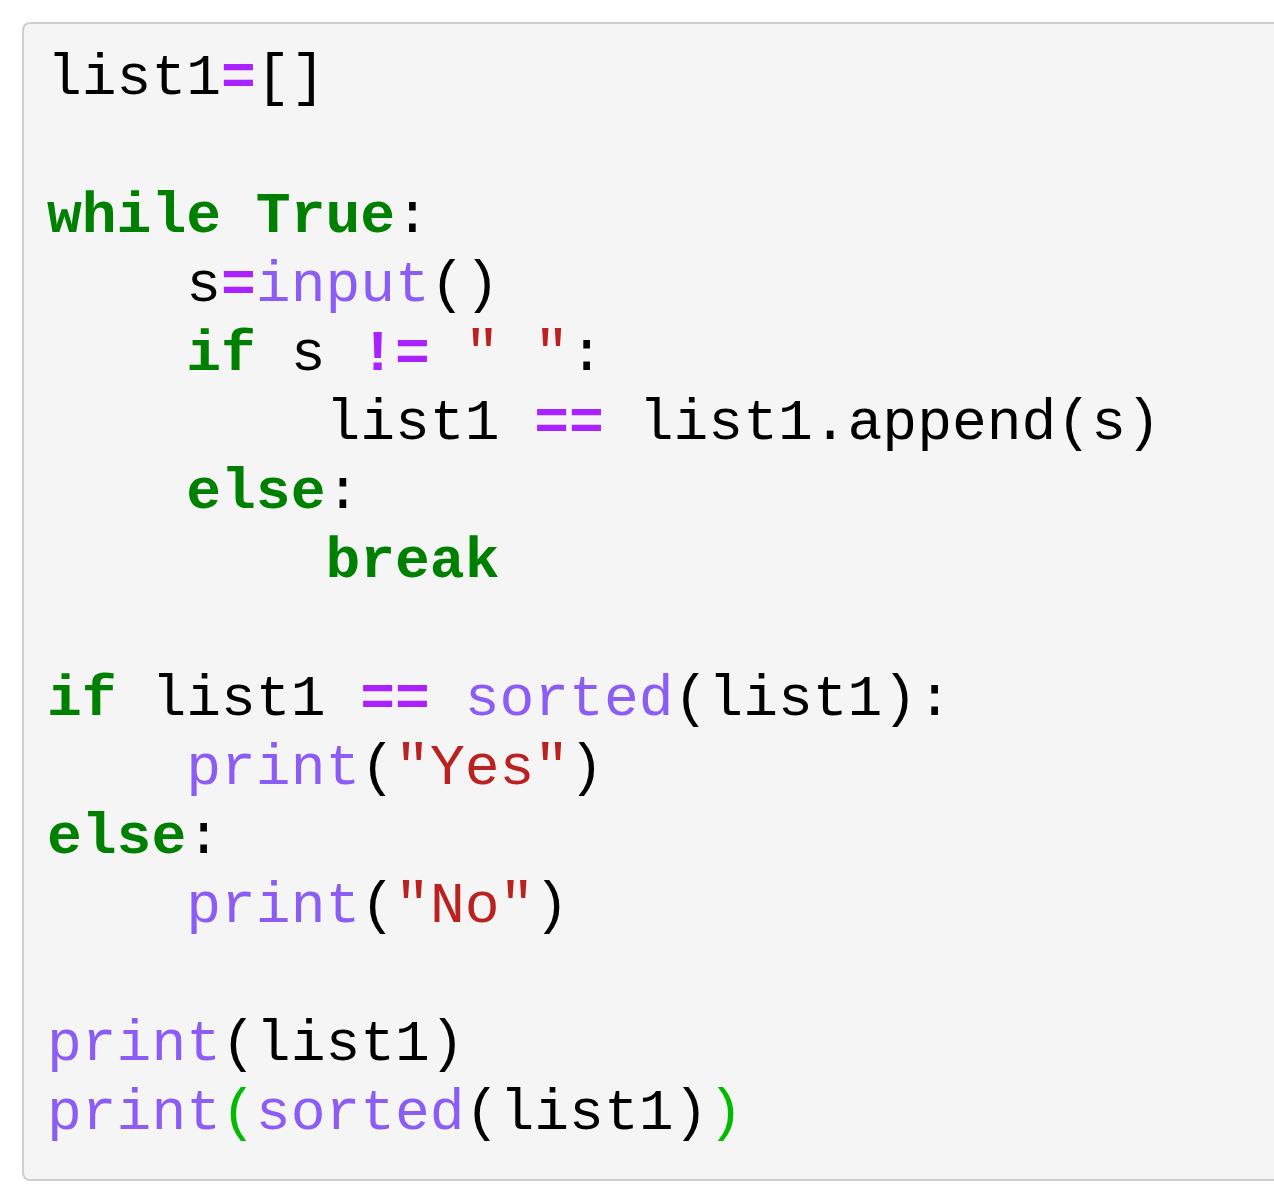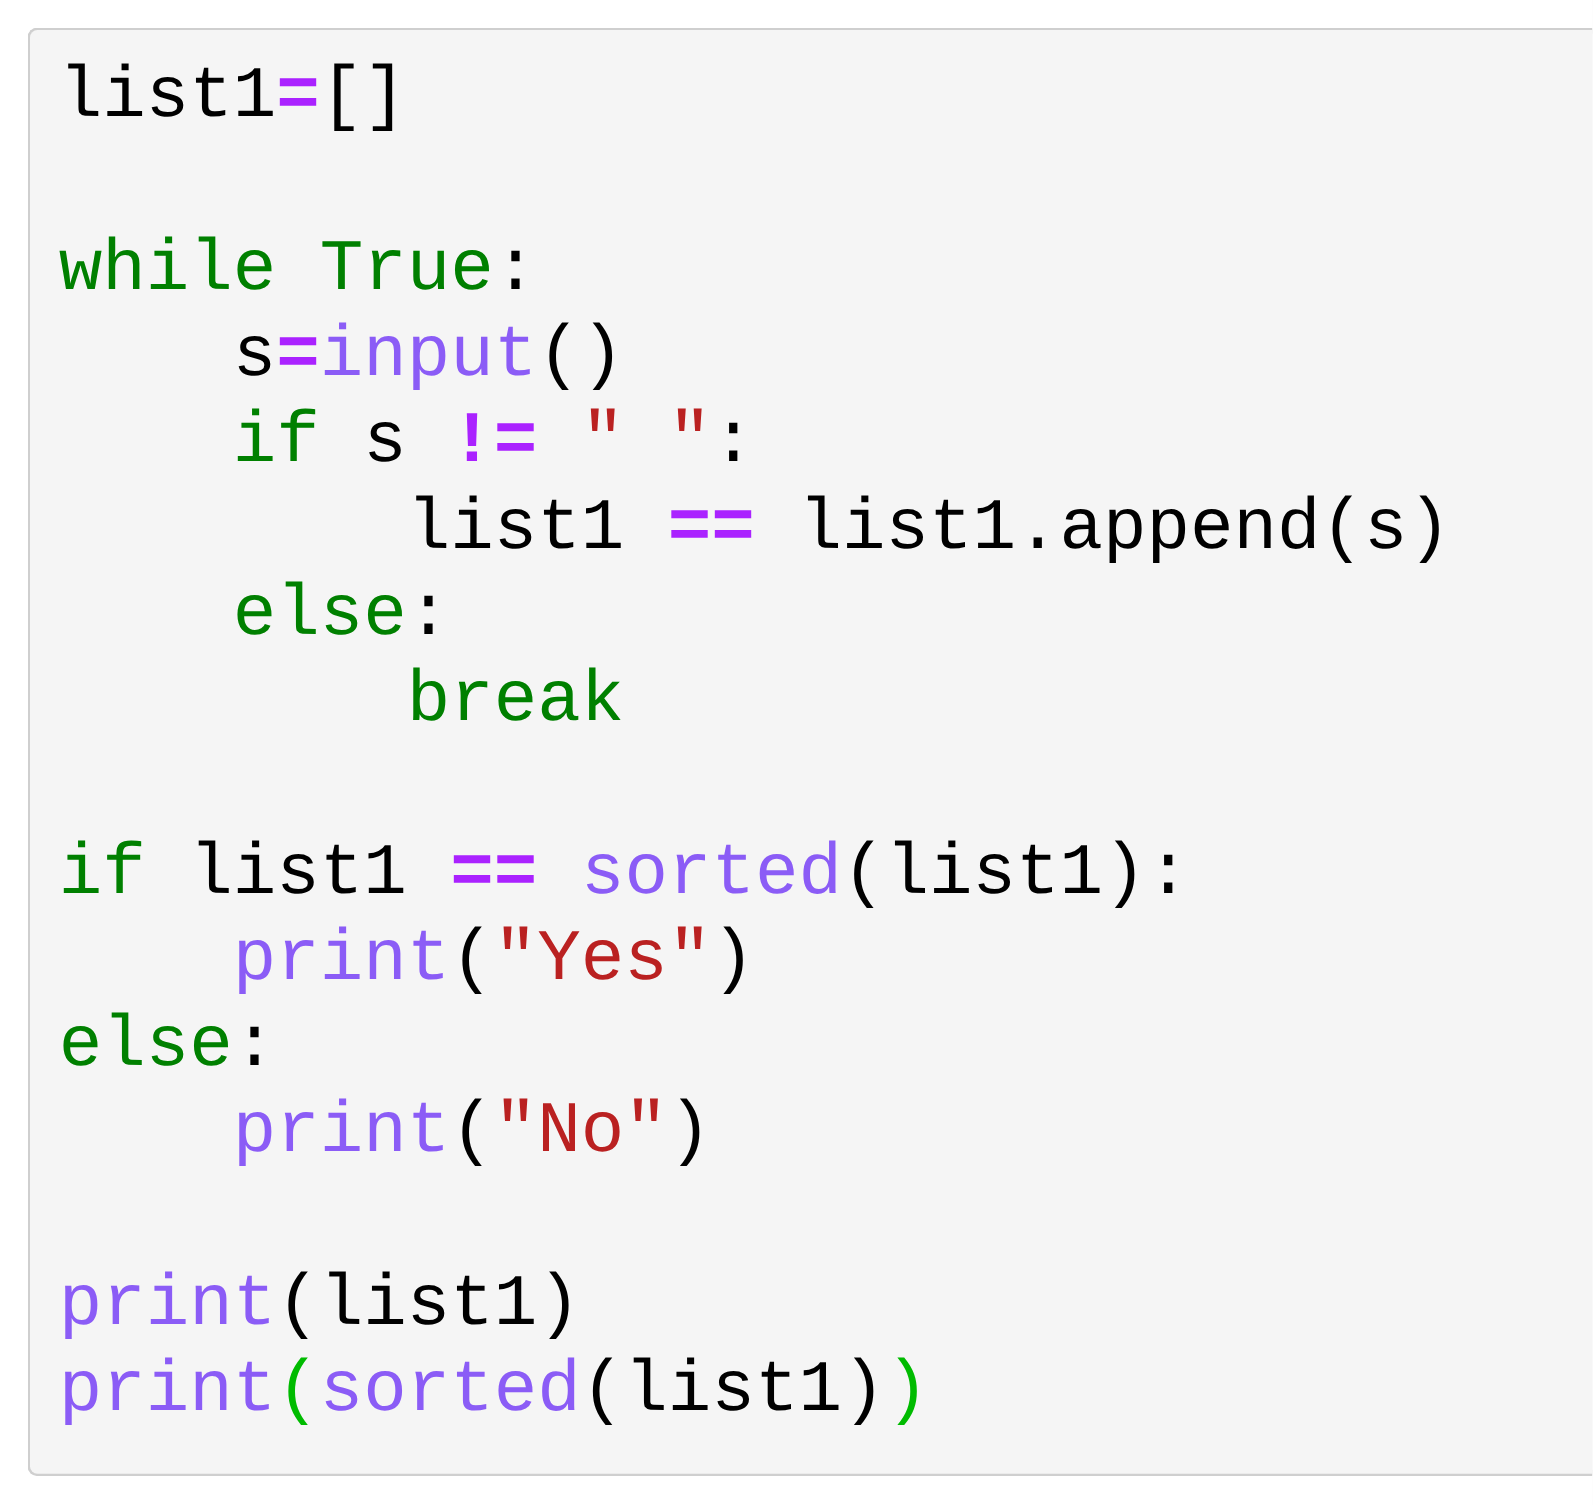--- a/index.html
+++ b/index.html
@@ -26,21 +26,21 @@
   .code {
     margin: 0;
     font-family: "Liberation Mono", "DejaVu Sans Mono", monospace;
     font-size: 58px;
     line-height: 69px;
     color: #000000;
     white-space: pre;
   }
   .code-line { min-height: 69px; }
   .tok-txt { color: #000000; }
-  .tok-kw  { color: #008000; font-weight: normal; }
+  .tok-kw  { color: #008000; font-weight: bold; }
   .tok-bi  { color: #8b5cf6; }
   .tok-op  { color: #AA22FF; font-weight: bold; }
   .tok-str { color: #BA2121; }
   .tok-mb  { color: #00BB00; }
 </style>
 </head>
 <body>
 
 <div class="cell">
   <pre class="code"><div class="code-line"><span class="tok-txt">list1</span><span class="tok-op">=</span><span class="tok-txt">[]</span></div><div class="code-line"></div><div class="code-line"><span class="tok-kw">while</span><span class="tok-txt"> </span><span class="tok-kw">True</span><span class="tok-txt">:</span></div><div class="code-line"><span class="tok-txt">    s</span><span class="tok-op">=</span><span class="tok-bi">input</span><span class="tok-txt">()</span></div><div class="code-line"><span class="tok-txt">    </span><span class="tok-kw">if</span><span class="tok-txt"> s </span><span class="tok-op">!=</span><span class="tok-txt"> </span><span class="tok-str">" "</span><span class="tok-txt">:</span></div><div class="code-line"><span class="tok-txt">        list1 </span><span class="tok-op">==</span><span class="tok-txt"> list1.append(s)</span></div><div class="code-line"><span class="tok-txt">    </span><span class="tok-kw">else</span><span class="tok-txt">:</span></div><div class="code-line"><span class="tok-txt">        </span><span class="tok-kw">break</span></div><div class="code-line"></div><div class="code-line"><span class="tok-kw">if</span><span class="tok-txt"> list1 </span><span class="tok-op">==</span><span class="tok-txt"> </span><span class="tok-bi">sorted</span><span class="tok-txt">(list1):</span></div><div class="code-line"><span class="tok-txt">    </span><span class="tok-bi">print</span><span class="tok-txt">(</span><span class="tok-str">"Yes"</span><span class="tok-txt">)</span></div><div class="code-line"><span class="tok-kw">else</span><span class="tok-txt">:</span></div><div class="code-line"><span class="tok-txt">    </span><span class="tok-bi">print</span><span class="tok-txt">(</span><span class="tok-str">"No"</span><span class="tok-txt">)</span></div><div class="code-line"></div><div class="code-line"><span class="tok-bi">print</span><span class="tok-txt">(list1)</span></div><div class="code-line"><span class="tok-bi">print</span><span class="tok-mb">(</span><span class="tok-bi">sorted</span><span class="tok-txt">(list1)</span><span class="tok-mb">)</span></div></pre>

